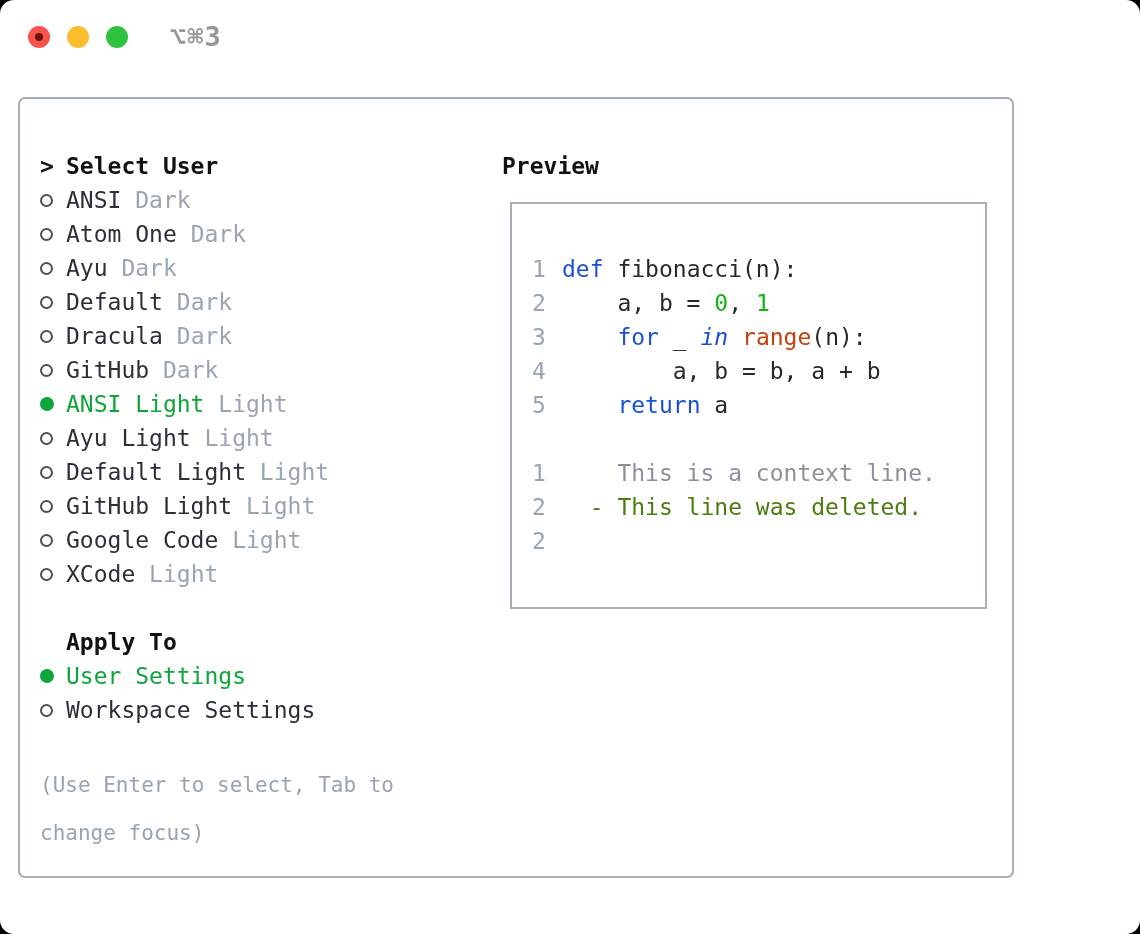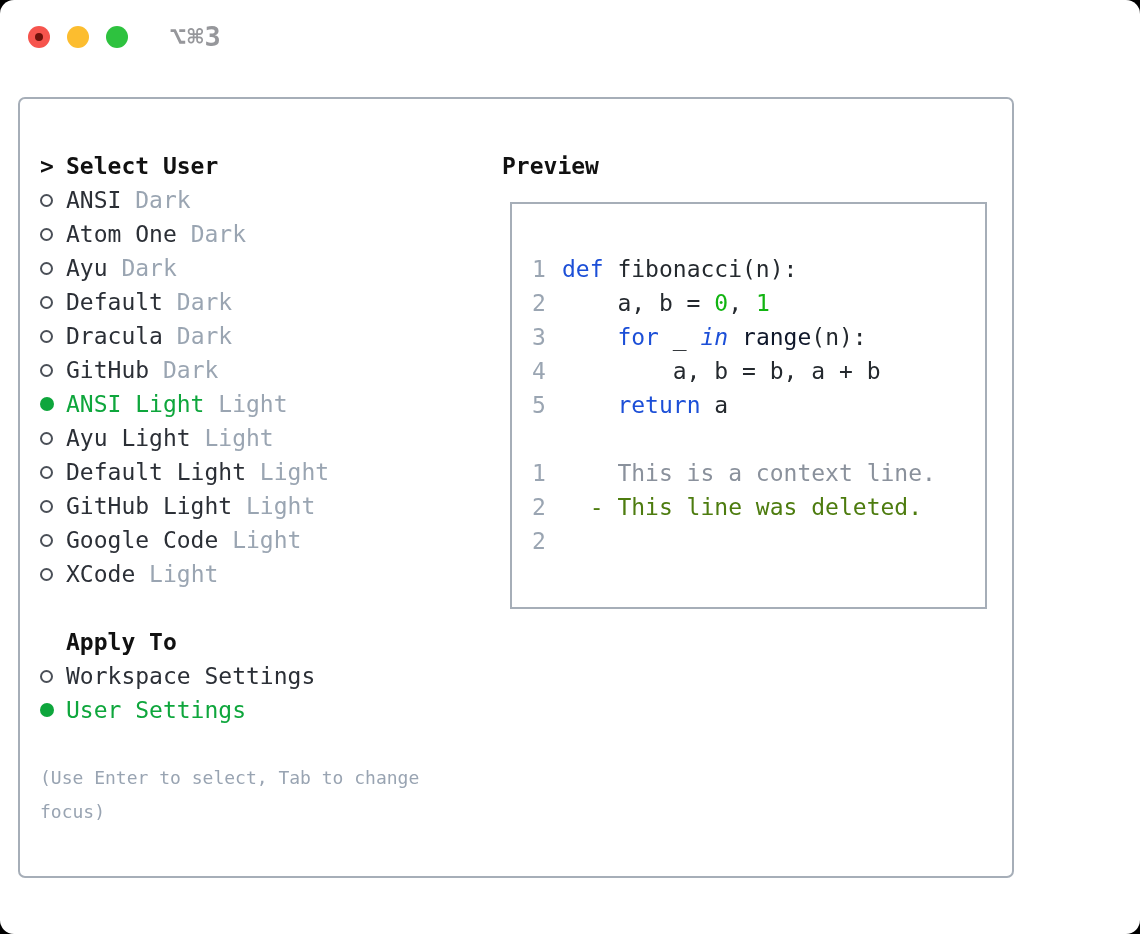--- a/index.html
+++ b/index.html
@@ -47,21 +47,21 @@
     width: 13px; height: 13px; border-radius: 50%;
     border: 2px solid #4b5058; background: transparent;
   }
   .radio.on { border: none; width: 14px; height: 14px; background: var(--sel-green); }
   .heading { font-weight: bold; color: #111; }
   .item-name { color: #2b2f36; text-align: right; }
   .item-name.selected { color: var(--sel-green); }
   .item-tag { margin-left: 1ch; }
   .spacer { height: 34px; }
   .hint {
-    width: 430px; font-size: 18px; line-height: 34px;
+    width: 430px; font-size: 21px; line-height: 48px;
     white-space: normal; word-break: normal;
   }
   
   .preview-title {
     position: absolute; left: 482px; top: 50px; height: 34px;
     display: flex; align-items: center;
     font-size: 23px; font-weight: bold; color: #111;
   }
   .preview-box {
     position: absolute; left: 490px; top: 103px; width: 477px; height: 407px;
@@ -106,43 +106,43 @@
           <div class="row"><span class="icon-cell"><span class="radio"></span></span><span class="item-name" style="color: rgb(43, 47, 54);">GitHub Light</span><span class="item-tag" style="color: rgb(154, 165, 178);">Light</span></div>
           <div class="row"><span class="icon-cell"><span class="radio"></span></span><span class="item-name" style="color: rgb(43, 47, 54);">Google Code</span><span class="item-tag" style="color: rgb(154, 165, 178);">Light</span></div>
           <div class="row"><span class="icon-cell"><span class="radio"></span></span><span class="item-name" style="color: rgb(43, 47, 54);">XCode</span><span class="item-tag" style="color: rgb(154, 165, 178);">Light</span></div>
         </div>
       <div class="spacer"></div>
       <div class="row">
         <span class="icon-cell"></span>
         <span class="heading">Apply To</span>
       </div>
       <div id="apply-list">
+          <div class="row"><span class="icon-cell"><span class="radio on"></span></span><span class="item-name selected" style="color: rgb(14, 166, 60);">User Settings</span></div>
           <div class="row"><span class="icon-cell"><span class="radio"></span></span><span class="item-name" style="color: rgb(43, 47, 54);">Workspace Settings</span></div>
-          <div class="row"><span class="icon-cell"><span class="radio on"></span></span><span class="item-name selected" style="color: rgb(14, 166, 60);">User Settings</span></div>
         </div>
       <div class="spacer"></div>
       <div class="hint" style="color: rgb(153, 164, 178);">(Use Enter to select, Tab to change focus)</div>
     </div>
 
     <div class="preview-title">Preview</div>
 
     <div class="preview-box">
       <div class="codes">
         <div id="code-block">
             <div class="cline">
               <span class="ln" style="color: rgb(154, 165, 178);">1</span>
               <span class="toks"><span style="color: rgb(28, 79, 215);">def</span><span style="color: rgb(36, 41, 46);"> fibonacci(n):</span></span>
             </div>
             <div class="cline">
               <span class="ln" style="color: rgb(154, 165, 178);">2</span>
               <span class="toks"><span style="color: rgb(36, 41, 46);">    a, b = </span><span style="color: rgb(18, 180, 18);">0</span><span style="color: rgb(36, 41, 46);">, </span><span style="color: rgb(18, 180, 18);">1</span></span>
             </div>
             <div class="cline">
               <span class="ln" style="color: rgb(154, 165, 178);">3</span>
-              <span class="toks"><span style="color: rgb(36, 41, 46);">    </span><span style="color: rgb(28, 79, 215);">for</span><span style="color: rgb(36, 41, 46);"> _ </span><span style="color: rgb(28, 79, 215); font-style: italic;">in</span><span style="color: rgb(36, 41, 46);"> </span><span style="color: #0f172a; text-align: center;">range</span><span style="color: rgb(36, 41, 46);">(n):</span></span>
+              <span class="toks"><span style="color: rgb(36, 41, 46);">    </span><span style="color: rgb(28, 79, 215);">for</span><span style="color: rgb(36, 41, 46);"> _ </span><span style="color: rgb(28, 79, 215); font-style: italic;">in</span><span style="color: rgb(36, 41, 46);"> </span><span style="color: #c2410c; text-align: center;">range</span><span style="color: rgb(36, 41, 46);">(n):</span></span>
             </div>
             <div class="cline">
               <span class="ln" style="color: rgb(154, 165, 178);">4</span>
               <span class="toks"><span style="color: rgb(36, 41, 46);">        a, b = b, a + b</span></span>
             </div>
             <div class="cline">
               <span class="ln" style="color: rgb(154, 165, 178);">5</span>
               <span class="toks"><span style="color: rgb(36, 41, 46);">    </span><span style="color: rgb(28, 79, 215);">return</span><span style="color: rgb(36, 41, 46);"> a</span></span>
             </div>
           </div>

